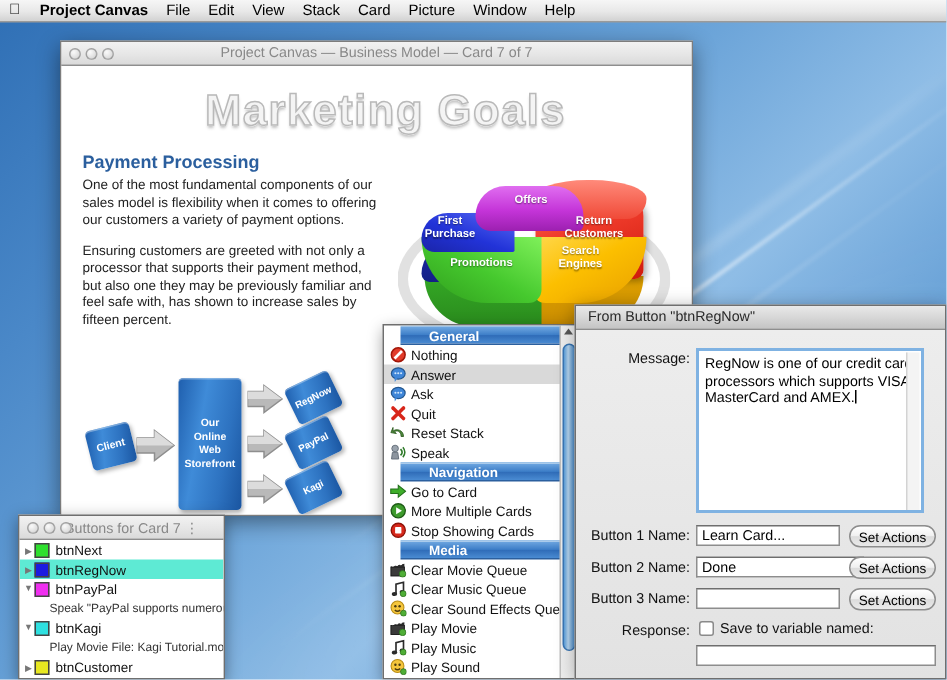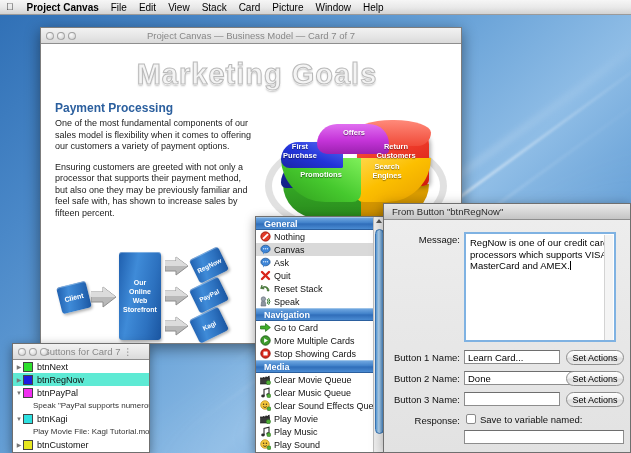--- a/index.html
+++ b/index.html
@@ -94,24 +94,24 @@
   .arrow3d { position:absolute; }
 
   
   #actions {
     left: 255px; top: 216px; width: 130px; height: 237px;
     border: 1px solid #6f6f6f; background:#fff;
     box-shadow: 0 3px 10px rgba(0,0,0,.4);
     overflow: hidden;
   }
   .grp-hdr {
-    height: 13px; display:flex; align-items:center; padding-left:8px;
+    height: 13px; display:flex; align-items:center; padding-left:19px;
     font-size:9px; font-weight:bold; color:#fff;
     background: linear-gradient(180deg,#6ea6e0 0%,#3d7ec8 48%,#2f6cb8 52%,#4a8bd2 100%);
-    border-top:1px solid #9dc3e8; border-bottom:1px solid #2b5f9e;
+    border-top:1px solid #9dc3e8; border-bottom:1px solid #2b5f9e;margin-left:11px;
   }
   .act-row { height:13px; display:flex; align-items:center; padding-left:4px; font-size:9px; color:#111; white-space:nowrap; }
   .act-row.sel { background:#d9d9d9; }
   .act-ico { width:11px; height:11px; margin-right:3px; flex:none; position:relative; }
   #act-scroll { position:absolute; right:0; top:0; width:11px; height:237px;
     background:linear-gradient(90deg,#efefef,#fbfbfb); border-left:1px solid #c0c0c0; }
   #act-thumb { position:absolute; left:1px; top:12px; width:9px; height:205px; border-radius:5px;
     background:linear-gradient(90deg,#5ba0de,#bcdcf6 40%,#4e92d4); border:1px solid #3a78b8; }
   #act-uparrow { position:absolute; left:2px; top:2px; width:0;height:0;
     border-left:3px solid transparent;border-right:3px solid transparent;border-bottom:4px solid #5a5a5a; }
@@ -279,21 +279,21 @@
         <span>Nothing</span>
       </div>
       <div class="act-row sel">
         <span class="act-ico"><svg width="11" height="11" viewBox="0 0 11 11">
             <ellipse cx="5.5" cy="5" rx="4.6" ry="3.8" fill="#3f86d8" stroke="#23578f" stroke-width=".8"></ellipse>
             <polygon points="3,8 5,8 3.2,10.6" fill="#3f86d8"></polygon>
             <circle cx="3.6" cy="4.8" r=".7" fill="#cfe6fb"></circle>
             <circle cx="5.5" cy="4.8" r=".7" fill="#cfe6fb"></circle>
             <circle cx="7.4" cy="4.8" r=".7" fill="#cfe6fb"></circle>
           </svg></span>
-        <span>Canvas</span>
+        <span>Answer</span>
       </div>
       <div class="act-row">
         <span class="act-ico"><svg width="11" height="11" viewBox="0 0 11 11">
             <ellipse cx="5.5" cy="5" rx="4.6" ry="3.8" fill="#3f86d8" stroke="#23578f" stroke-width=".8"></ellipse>
             <polygon points="3,8 5,8 3.2,10.6" fill="#3f86d8"></polygon>
             <circle cx="3.6" cy="4.8" r=".7" fill="#cfe6fb"></circle>
             <circle cx="5.5" cy="4.8" r=".7" fill="#cfe6fb"></circle>
             <circle cx="7.4" cy="4.8" r=".7" fill="#cfe6fb"></circle>
           </svg></span>
         <span>Ask</span>

